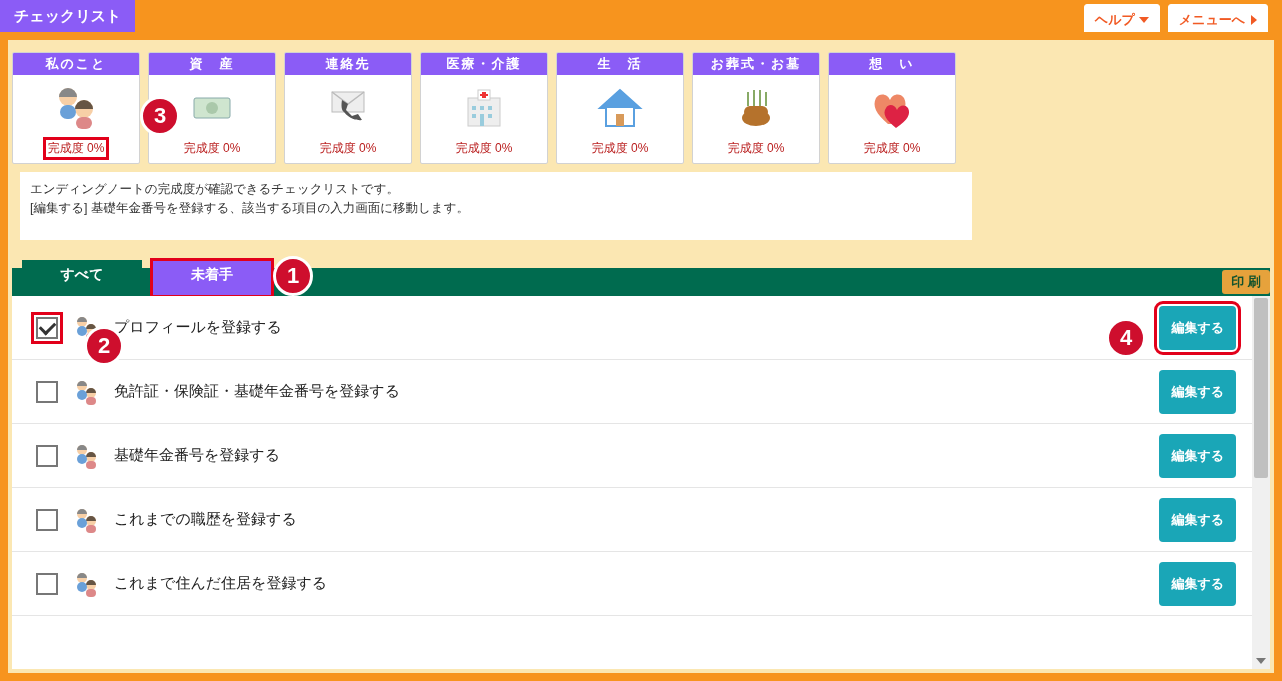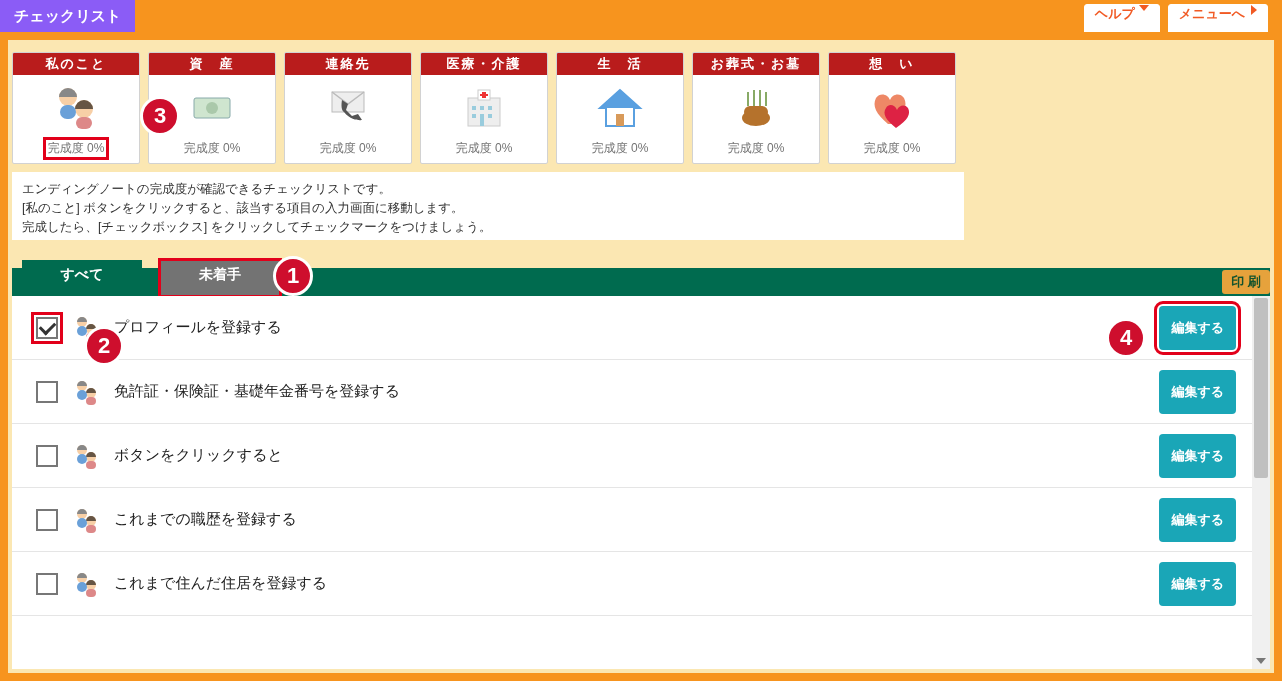--- a/index.html
+++ b/index.html
@@ -9,63 +9,63 @@
   
   .topbar { position: relative; height: 32px; background: #f7941e; }
   .topbar .title-tab {
     position: absolute; left: 0; top: 0; height: 32px; padding: 0 14px;
     background: #8b5cf6; color: #fff; font-size: 15px; line-height: 32px; font-weight: 600;
   }
   .topbar .right-buttons { position: absolute; right: 14px; top: 4px; display: flex; gap: 8px; }
   .topbar .btn-top {
     background: #fff; color: #f15a24; border: 1px solid #fff; border-radius: 3px;
     height: 32px; padding: 0 10px; font-size: 13px; font-weight: 700; cursor: pointer;
-    display: inline-flex; align-items: flex-start; gap: 4px;
+    display: inline-flex; align-items: center; gap: 4px;
   }
   .topbar .btn-top .caret-down { display:inline-block; width:0; height:0; border-left:5px solid transparent; border-right:5px solid transparent; border-top:6px solid #f15a24; }
   .topbar .btn-top .caret-right { display:inline-block; width:0; height:0; border-top:5px solid transparent; border-bottom:5px solid transparent; border-left:6px solid #f15a24; margin-left:2px;}
 
   
   .body-wrap { position: relative; width: 1282px; height: 649px; background: #f7941e; padding: 8px; }
   .canvas { position: relative; width: 100%; height: 100%; background: #fbe7b2; }
 
   
   .cats { position: absolute; left: 4px; top: 12px; display: flex; gap: 8px; }
   .cat-card {
     width: 128px; height: 112px; background: #fff; border: 1px solid #d2d2d2;
     border-radius: 2px; display: flex; flex-direction: column; align-items: center;
     cursor: pointer; overflow: hidden;
   }
   .cat-card .cat-title {
-    width: 100%; height: 22px; background: #b91c1c; color: #fff; font-size: 13px;
+    width: 100%; height: 22px; background: #8b5cf6; color: #fff; font-size: 13px;
     text-align: center; line-height: 22px; font-weight: 600; letter-spacing: 2px;
   }
   .cat-card .cat-icon { flex: 1; display:flex; align-items:center; justify-content:center; width:100%; }
   .cat-card .cat-icon svg { width: 52px; height: 48px; }
   .cat-card .cat-progress {
-    width: 100%; font-size: 12px; color: #737373; text-align: center; padding-bottom: 6px;
+    width: 100%; font-size: 12px; color: #b91c1c; text-align: center; padding-bottom: 6px;
   }
   .cat-card:first-child .cat-progress { outline: 3px solid #e2001a; outline-offset: -2px; margin: 0 6px 4px; width: auto; padding: 2px 4px; }
 
   
   .desc-box {
-    position: absolute; left: 4px; top: 132px; width: 952px; height: 68px;
+    position: absolute; left: 12px; top: 132px; width: 952px; height: 68px;
     background: #fff; padding: 8px 10px; font-size: 12.5px; color: #333; line-height: 1.5;
   }
 
   
   .tabs-row { position: absolute; left: 4px; top: 218px; right: 4px; height: 38px; }
   .tabs-bar { position:absolute; left:0; right:0; bottom:0; height:28px; background:#006b4f; }
   .tab {
     position:absolute; bottom:0; width:120px; height:36px; text-align:center;
     color:#fff; font-size:14px; line-height:28px; font-weight:600; cursor:pointer;
   }
   .tab.all { left:10px; background:#006b4f; }
   .tab.pending {
-    left:148px; background:#737373; outline:3px solid #e2001a; outline-offset:-1px;
+    left:140px; background:#8b5cf6; outline:3px solid #e2001a; outline-offset:-1px;
   }
   .print-btn {
     position:absolute; right:0; bottom:2px; width:48px; height:24px;
     background:#e6a23c; color:#14532d; font-size:13px; text-align:center; line-height:24px;
     border-radius:3px; cursor:pointer; font-weight:600;
   }
 
   
   .list-wrap {
     position:absolute; left:4px; top:256px; right:4px; bottom:4px;
@@ -220,22 +220,21 @@
                 <path d="M22 40C10 30 6 22 10 14c4-6 12-4 14 2 2-6 10-8 14-2 4 8 0 16-12 26z" fill="#e86"></path>
                 <path d="M30 44C20 36 16 30 20 24c3-5 9-3 11 2 2-5 8-6 11-2 3 6 0 12-12 20z" fill="#d24"></path>
               </svg>
             </div>
             <div class="cat-progress">完成度 0%</div>
           </div>
         </div>
 
       <div class="desc-box">
         <div>エンディングノートの完成度が確認できるチェックリストです。</div>
-        <div>[私のこと] ボタンをクリックすると、該当する項目の入力画面に移動します。</div>
-        <div>完成したら、[チェックボックス] をクリックしてチェックマークをつけましょう。</div>
+        <div>[編集する] 基礎年金番号を登録する、該当する項目の入力画面に移動します。</div>
       </div>
 
       <div class="tabs-row">
         <div class="tabs-bar"></div>
         <div class="tab all">すべて</div>
         <div class="tab pending">未着手</div>
         <div class="print-btn">印 刷</div>
       </div>
 
       <div class="list-wrap">
@@ -269,21 +268,21 @@
             <div class="row">
               <div class="chk"></div>
               <div class="row-icon"><svg viewBox="0 0 28 28">
                   <circle cx="10" cy="8" r="5" fill="#f7cfa6"></circle>
                   <circle cx="19" cy="15" r="5" fill="#f7cfa6"></circle>
                   <path d="M5 8a5 5 0 0 1 10 0" fill="#888"></path>
                   <path d="M14 15a5 5 0 0 1 10 0" fill="#654"></path>
                   <rect x="5" y="12" width="10" height="10" rx="5" fill="#6aa0d8"></rect>
                   <rect x="14" y="19" width="10" height="8" rx="4" fill="#d88"></rect>
                 </svg></div>
-              <div class="row-text">ボタンをクリックすると</div>
+              <div class="row-text">基礎年金番号を登録する</div>
               <button class="edit-btn">編集する</button>
             </div>
             <div class="row">
               <div class="chk"></div>
               <div class="row-icon"><svg viewBox="0 0 28 28">
                   <circle cx="10" cy="8" r="5" fill="#f7cfa6"></circle>
                   <circle cx="19" cy="15" r="5" fill="#f7cfa6"></circle>
                   <path d="M5 8a5 5 0 0 1 10 0" fill="#888"></path>
                   <path d="M14 15a5 5 0 0 1 10 0" fill="#654"></path>
                   <rect x="5" y="12" width="10" height="10" rx="5" fill="#6aa0d8"></rect>

